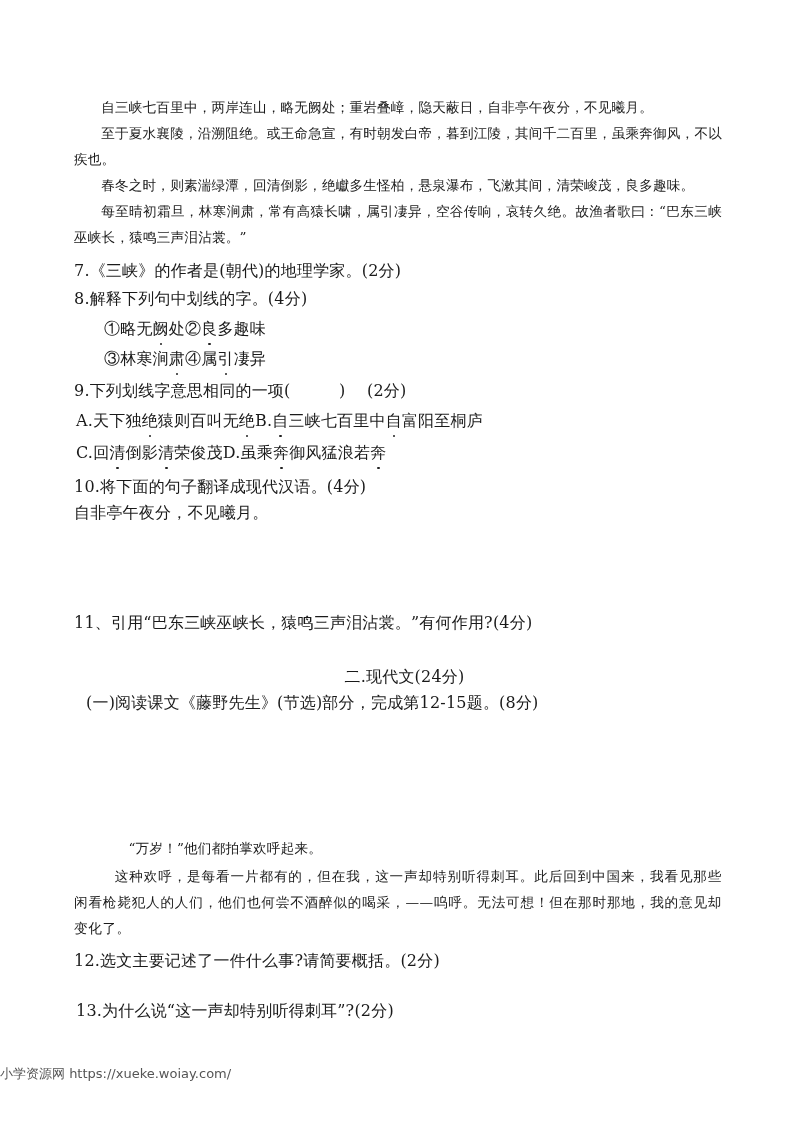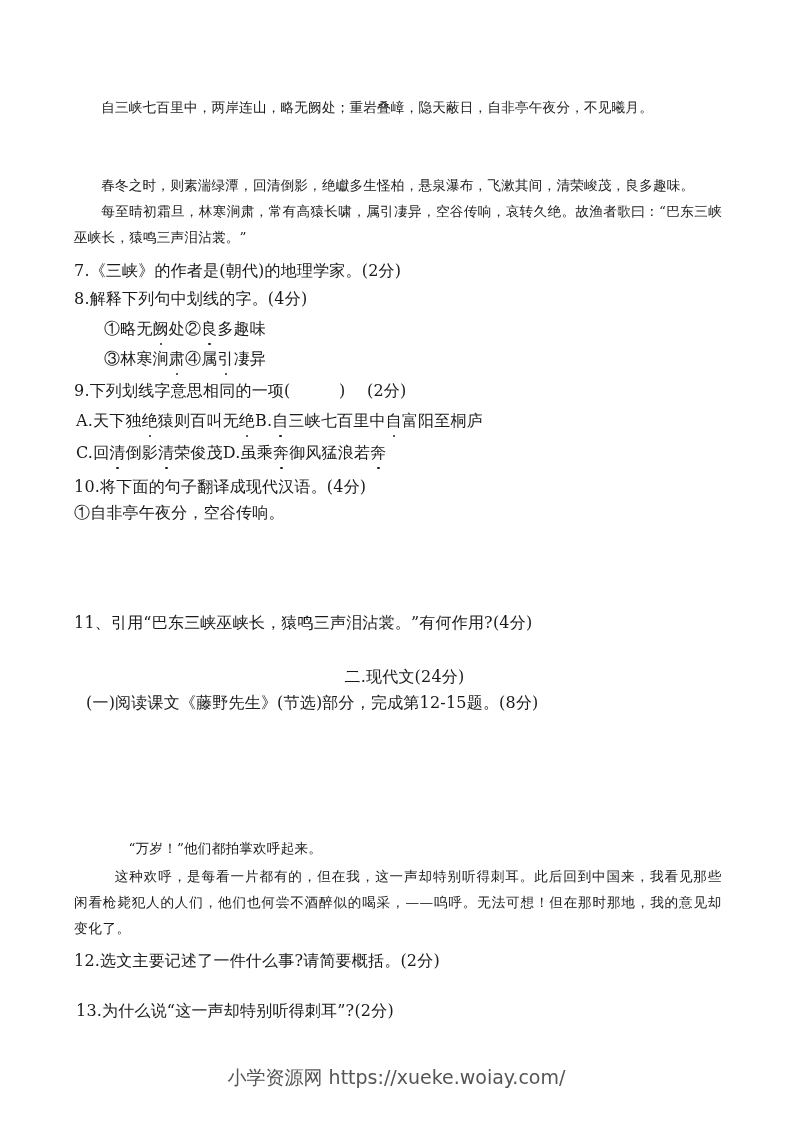--- a/index.html
+++ b/index.html
@@ -21,30 +21,31 @@
   }
   .emph { position: relative; display: inline-block; }
   .emph::after {
     content: ""; position: absolute; left: 50%; bottom: -3px;
     width: 2.5px; height: 2.5px; margin-left: -1px;
     background: #222; border-radius: 50%;
   }
   .center { text-align: center; left: 0; width: 793px; }
   .footer {
     position: absolute; left: 0; width: 793px; top: 1065px;
-    text-align: center; font-family: "DejaVu Sans", "Liberation Sans", sans-serif;
-    font-size: 19px; color: #555555;
+    font-family: "DejaVu Sans", "Liberation Sans", sans-serif;
+    font-size: 13px; color: #555555;
   }
 </style>
 </head>
 <body>
 
 <div class="page">
 
   <div class="para" style="top:94px;">自三峡七百里中，两岸连山，略无阙处；重岩叠嶂，隐天蔽日，自非亭午夜分，不见曦月。</div>
+  <div class="para" style="top:120px;">至于夏水襄陵，沿溯阻绝。或王命急宣，有时朝发白帝，暮到江陵，其间千二百里，虽乘奔御风，不以疾也。</div>
   <div class="para" style="top:172px;">春冬之时，则素湍绿潭，回清倒影，绝巘多生怪柏，悬泉瀑布，飞漱其间，清荣峻茂，良多趣味。</div>
   <div class="para" style="top:198px;">每至晴初霜旦，林寒涧肃，常有高猿长啸，属引凄异，空谷传响，哀转久绝。故渔者歌曰：“巴东三峡巫峡长，猿鸣三声泪沾裳。”</div>
 
   <div class="line" style="top:258px;">7.《三峡》的作者是(朝代)的地理学家。(2分)</div>
   <div class="line" style="top:286px;">8.解释下列句中划线的字。(4分)</div>
 
   <div class="line" style="top:316px; left:104px;">
     <span>①略无</span><span class="emph">阙</span><span>处②</span><span class="emph">良</span><span>多趣味</span>
   </div>
   <div class="line" style="top:346px; left:104px;">
@@ -53,21 +54,21 @@
 
   <div class="line" style="top:378px;">9.下列划线字意思相同的一项(　　　)　 (2分)</div>
   <div class="line" style="top:408px; left:76px;">
     <span>A.天下独</span><span class="emph">绝</span><span>猿则百叫无</span><span class="emph">绝</span><span>B.</span><span class="emph">自</span><span>三峡七百里中</span><span class="emph">自</span><span>富阳至桐庐</span>
   </div>
   <div class="line" style="top:440px; left:76px;">
     <span>C.回</span><span class="emph">清</span><span>倒影</span><span class="emph">清</span><span>荣俊茂D.虽乘</span><span class="emph">奔</span><span>御风猛浪若</span><span class="emph">奔</span>
   </div>
 
   <div class="line" style="top:474px;">10.将下面的句子翻译成现代汉语。(4分)</div>
-  <div class="line" style="top:500px;">①自非亭午夜分，空谷传响。</div>
+  <div class="line" style="top:500px;">自非亭午夜分，不见曦月。</div>
   <div class="line" style="top:610px;">11、引用“巴东三峡巫峡长，猿鸣三声泪沾裳。”有何作用?(4分)</div>
 
   <div class="line center" style="top:664px;margin-left:8px;">二.现代文(24分)</div>
   <div class="line" style="top:690px; left:86px;">(一)阅读课文《藤野先生》(节选)部分，完成第12-15题。(8分)</div>
 
   <div class="para" style="top:835px; text-indent:4em;">“万岁！”他们都拍掌欢呼起来。</div>
   <div class="para" style="top:863px; text-indent:3em; letter-spacing:0.6px;">这种欢呼，是每看一片都有的，但在我，这一声却特别听得刺耳。此后回到中国来，我看见那些闲看枪毙犯人的人们，他们也何尝不酒醉似的喝采，——呜呼。无法可想！但在那时那地，我的意见却变化了。</div>
 
   <div class="line" style="top:948px;">12.选文主要记述了一件什么事?请简要概括。(2分)</div>
   <div class="line" style="top:998px; left:76px;">13.为什么说“这一声却特别听得刺耳”?(2分)</div>

